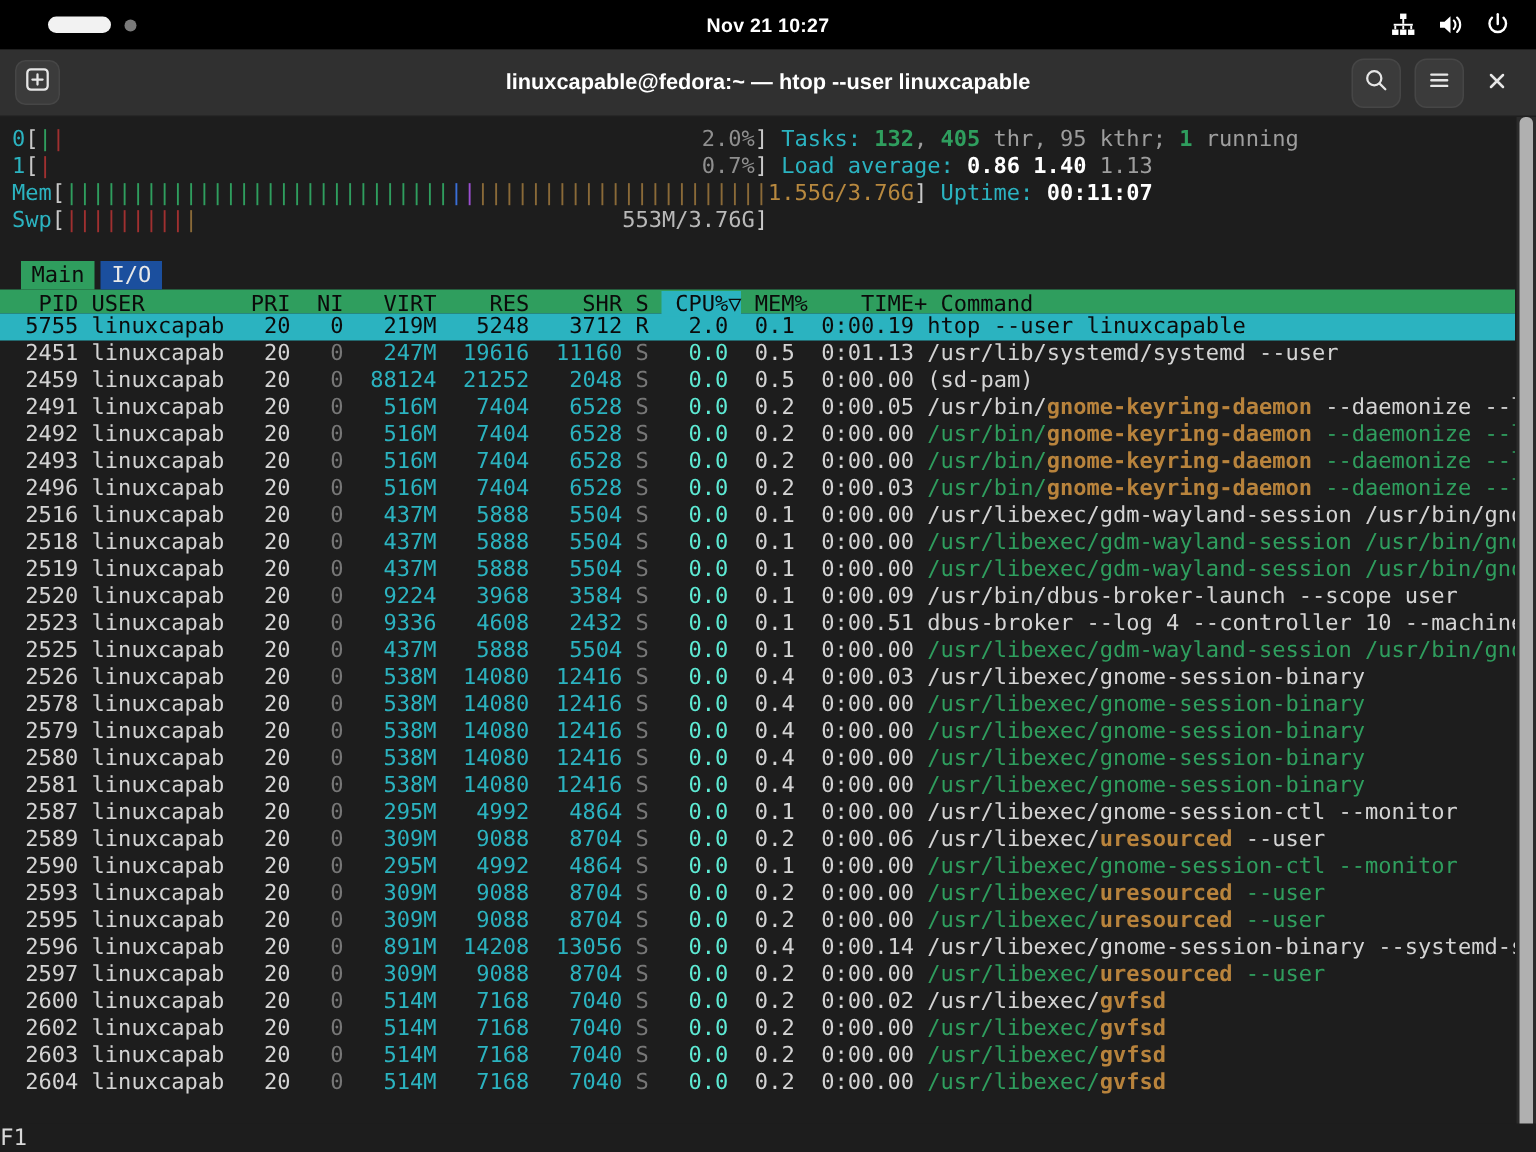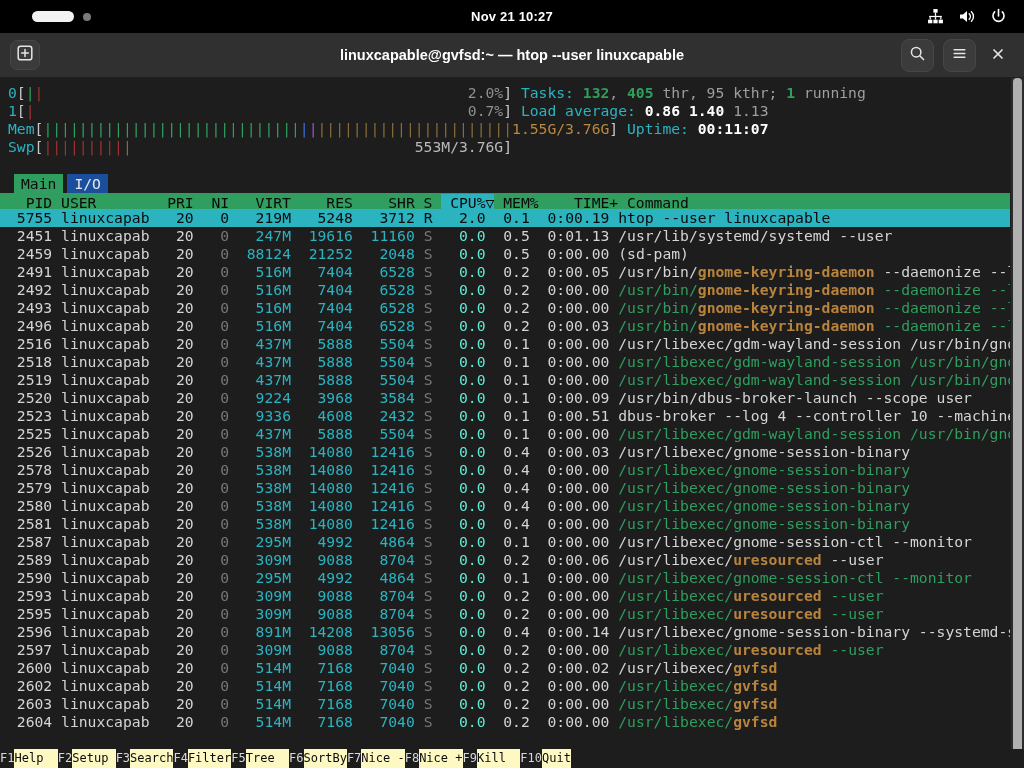--- a/index.html
+++ b/index.html
@@ -121,22 +121,22 @@
     position: absolute; top: 0; right: 0; width: 13px; height: 690px;
     background: #2b2b2b;
   }
   #scrollthumb { position: absolute; top: 0; left: 2px; width: 9px; height: 690px;
                  background: #b0b0b0; border-radius: 4px; }
 
   
   #footer {
     position: absolute; bottom: 0; left: 0;
     width: 1024px; height: 19px; line-height: 19px;
-    background: #1d1d1d; font-size: 12px; white-space: pre;
-    display: flex; align-items: flex-start;
+    background: #1d1d1d; font-size: 15px; white-space: pre;
+    display: flex; align-items: flex-start; flex-direction: column;
   }
   .fk  { color: #d8d8d8; background: #1d1d1d; }
   .fl  { color: #0b0b0b; background: #fef9c3; }
 </style>
 </head>
 <body>
 
 <div id="topbar">
   <div id="ws-indicator">
     <div class="ws-pill"></div>
@@ -175,21 +175,21 @@
 
 <div id="winbar">
   <div id="newtab-btn">
     <span>
       <svg width="18" height="18" viewBox="0 0 18 18" fill="none" stroke="#e6e6e6" stroke-width="1.5">
         <rect x="2.2" y="2.2" width="13.6" height="13.6" rx="2.4"></rect>
         <path d="M9 5.6v6.8M5.6 9h6.8" stroke-linecap="round"></path>
       </svg>
     </span>
   </div>
-  <div id="wintitle">linuxcapable@gvfsd:~ — htop --user linuxcapable</div>
+  <div id="wintitle">linuxcapable@fedora:~ — htop --user linuxcapable</div>
   <div id="winbtns">
     <div class="hdr-btn">
       <span>
         <svg width="17" height="17" viewBox="0 0 18 18" fill="none" stroke="#e6e6e6" stroke-width="1.6">
           <circle cx="7.6" cy="7.6" r="5"></circle>
             <path d="M11.4 11.4l4 4" stroke-linecap="round"></path>
         </svg>
       </span>
     </div>
     <div class="hdr-btn">

